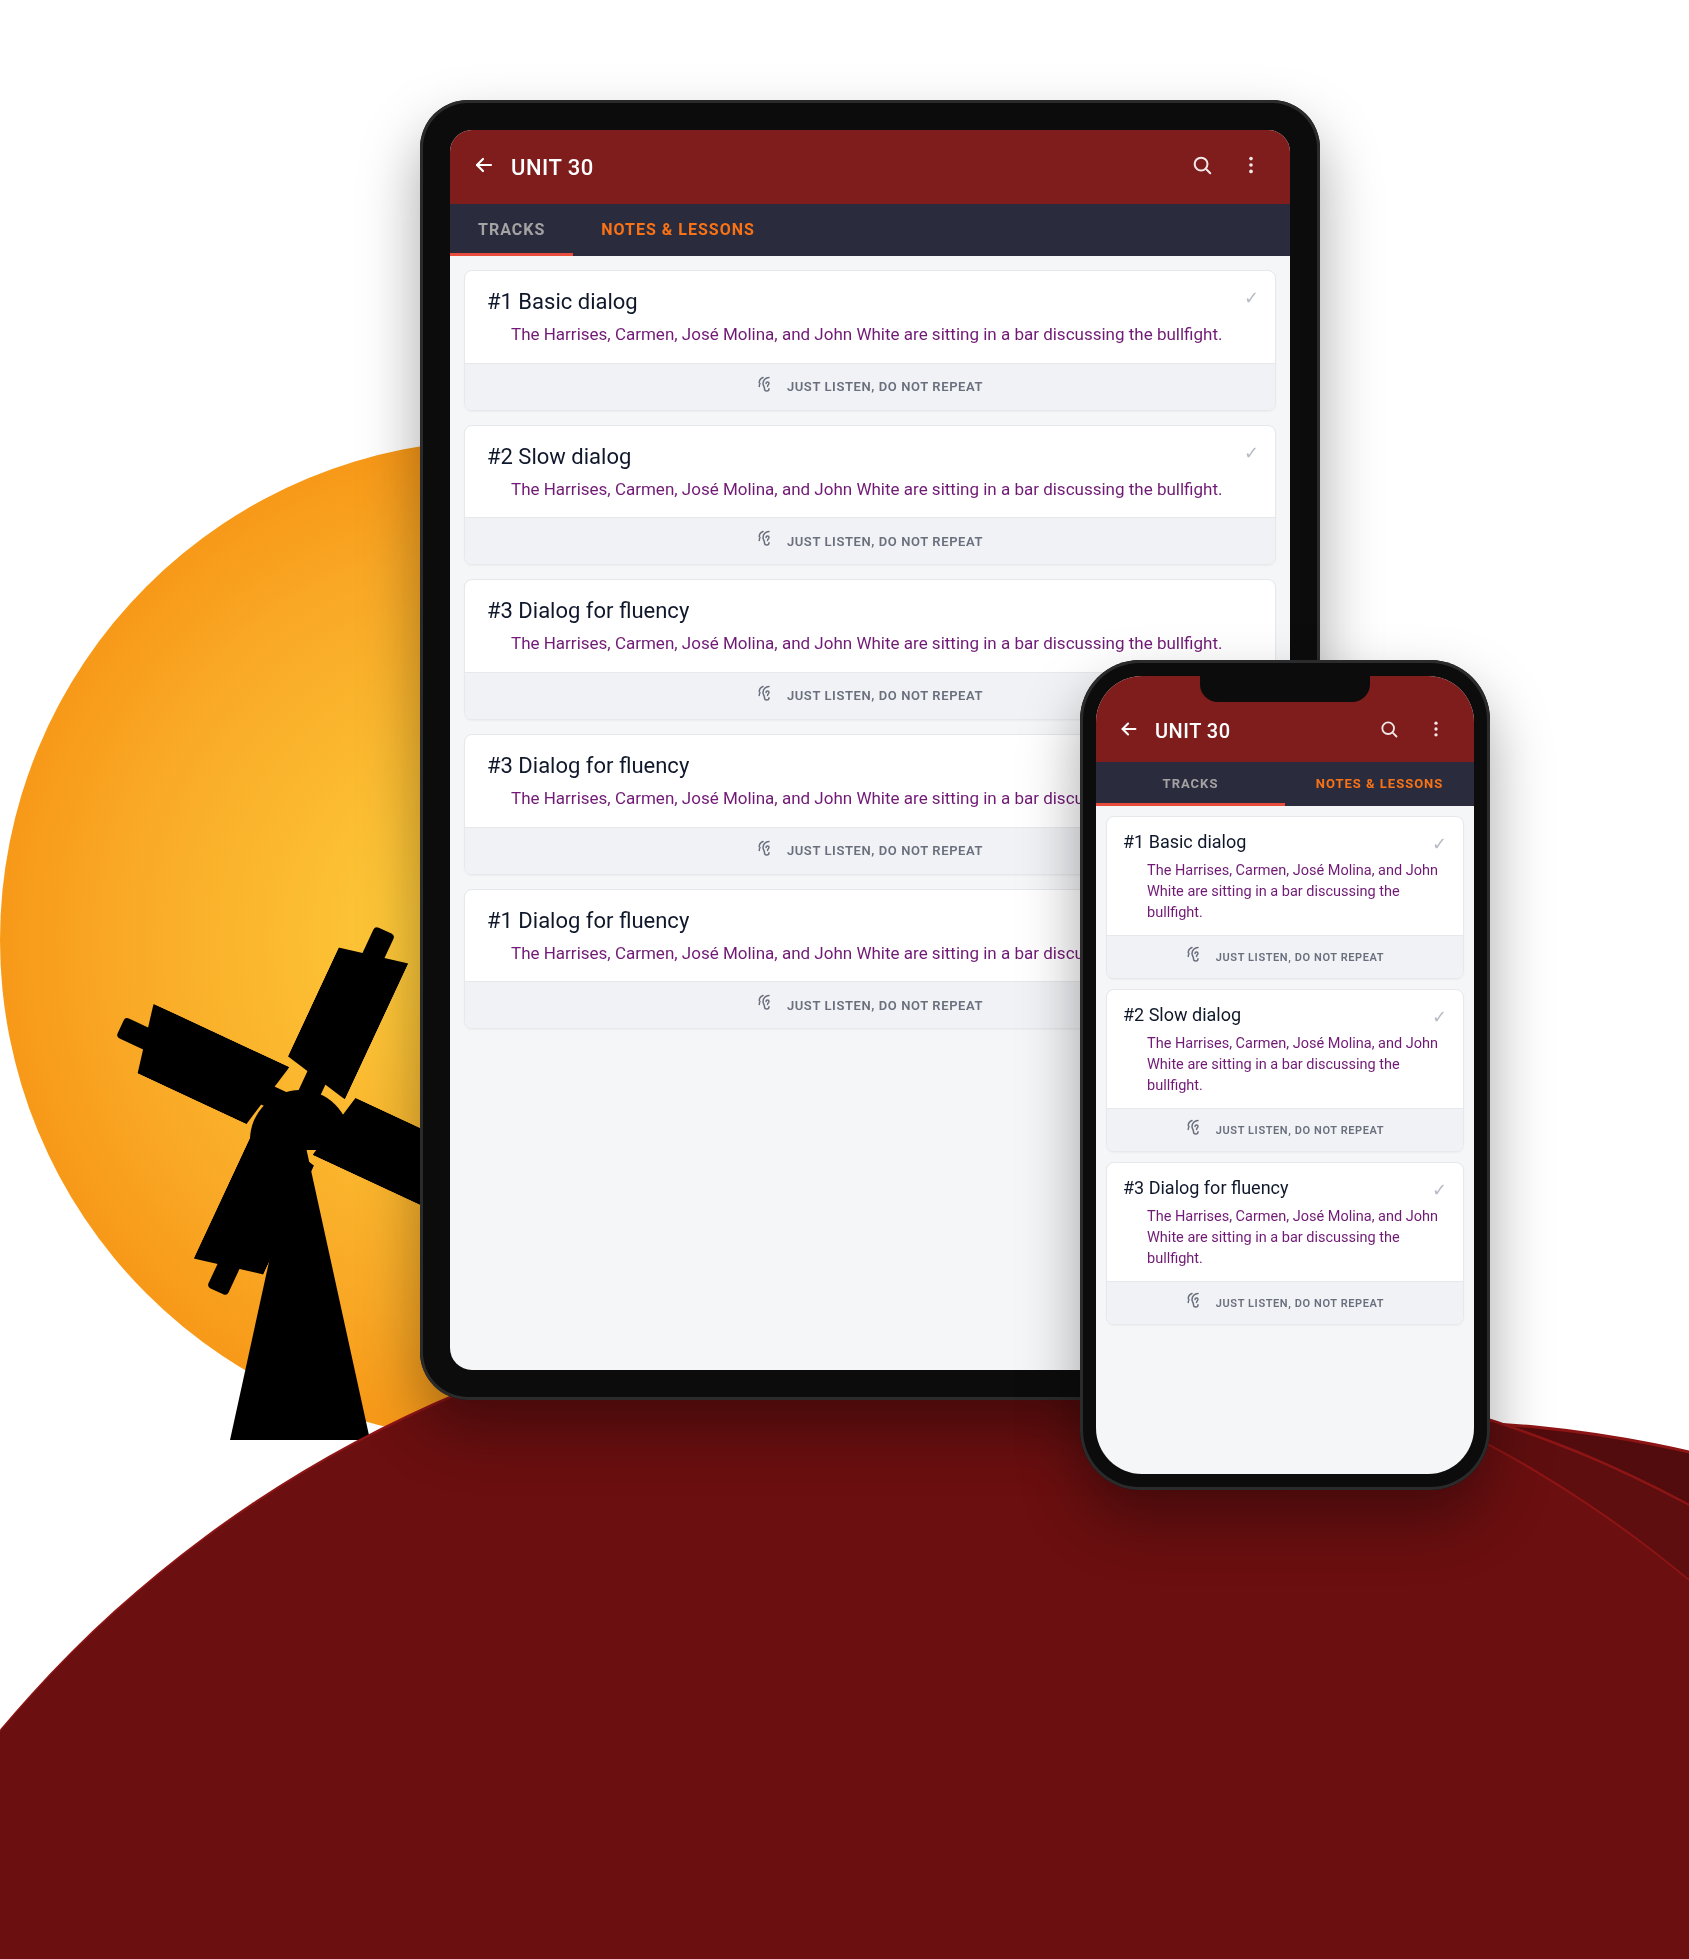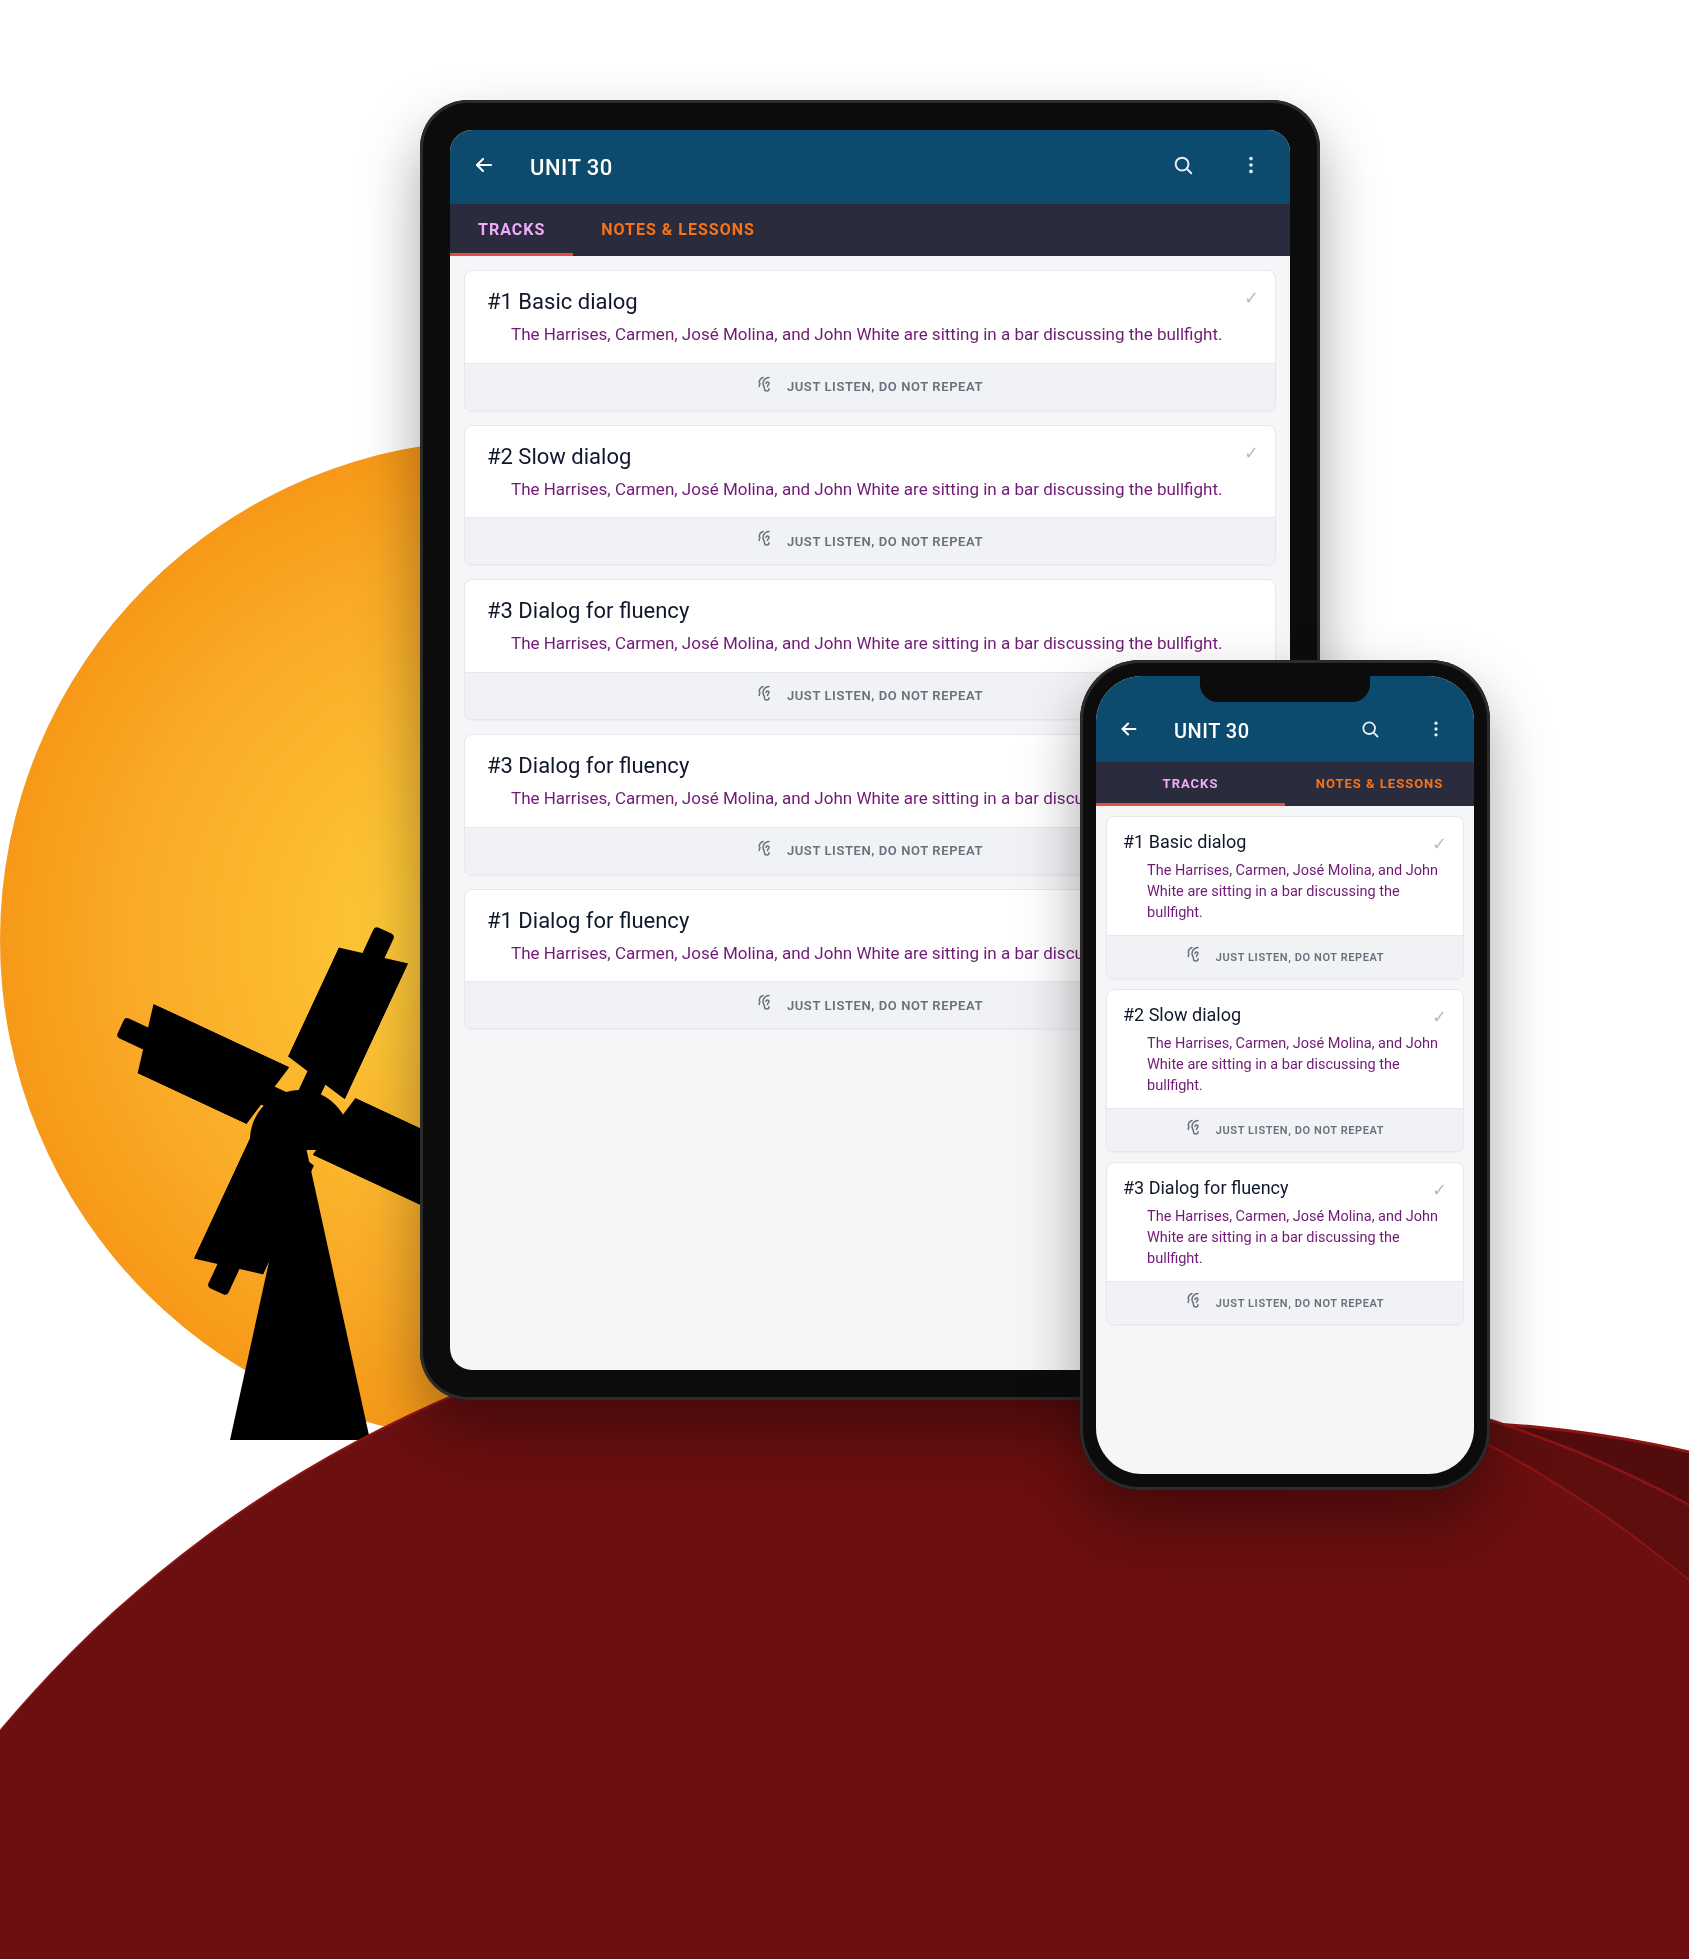--- a/index.html
+++ b/index.html
@@ -122,25 +122,25 @@
   .phone  { left: 960px; top: 520px; width: 410px; height: 830px; border-radius: 60px; z-index: 11;}
   .phone .screen { inset: 16px; border-radius: 46px; }
   .phone .notch {
     position: absolute; top: 14px; left: 50%; transform: translateX(-50%);
     width: 170px; height: 28px; background: #0c0c0c;
     border-radius: 0 0 18px 18px; z-index: 50;
   }
 
   
   .app-header {
-    background: #0c4a6e;
+    background: #7f1d1d;
     color: #fff;
     display: flex;
     align-items: center;
-    gap: 34px;
+    gap: 15px;
     padding: 0 22px;
     height: 74px;
     flex: 0 0 auto;
   }
   .phone .app-header { height: 86px; padding-top: 24px; }
   .app-header .back { font-size: 26px; line-height: 1; cursor: pointer; }
   .app-header .title { font-size: 22px; font-weight: 500; letter-spacing: .5px; }
   .phone .app-header .title { font-size: 20px; }
   .app-header .spacer { flex: 1; }
   .app-header .icon { font-size: 22px; opacity: .9; cursor: pointer; padding: 6px; }
@@ -154,21 +154,21 @@
   .tab {
     padding: 16px 28px 14px;
     font-size: 16px;
     letter-spacing: 1px;
     font-weight: 700;
     color: #f97316;
     border-bottom: 3px solid transparent;
     cursor: pointer;
   }
   .phone .tab { font-size: 13px; padding: 14px 20px 12px; flex:1; text-align:center;}
-  .tab.active { color: #f0abfc; border-bottom-color: #e74c3c; }
+  .tab.active { color: #a3a3a3; border-bottom-color: #e74c3c; }
 
   
   .content {
     flex: 1;
     overflow: hidden;
     padding: 14px;
     display: flex;
     flex-direction: column;
     gap: 14px;
   }

